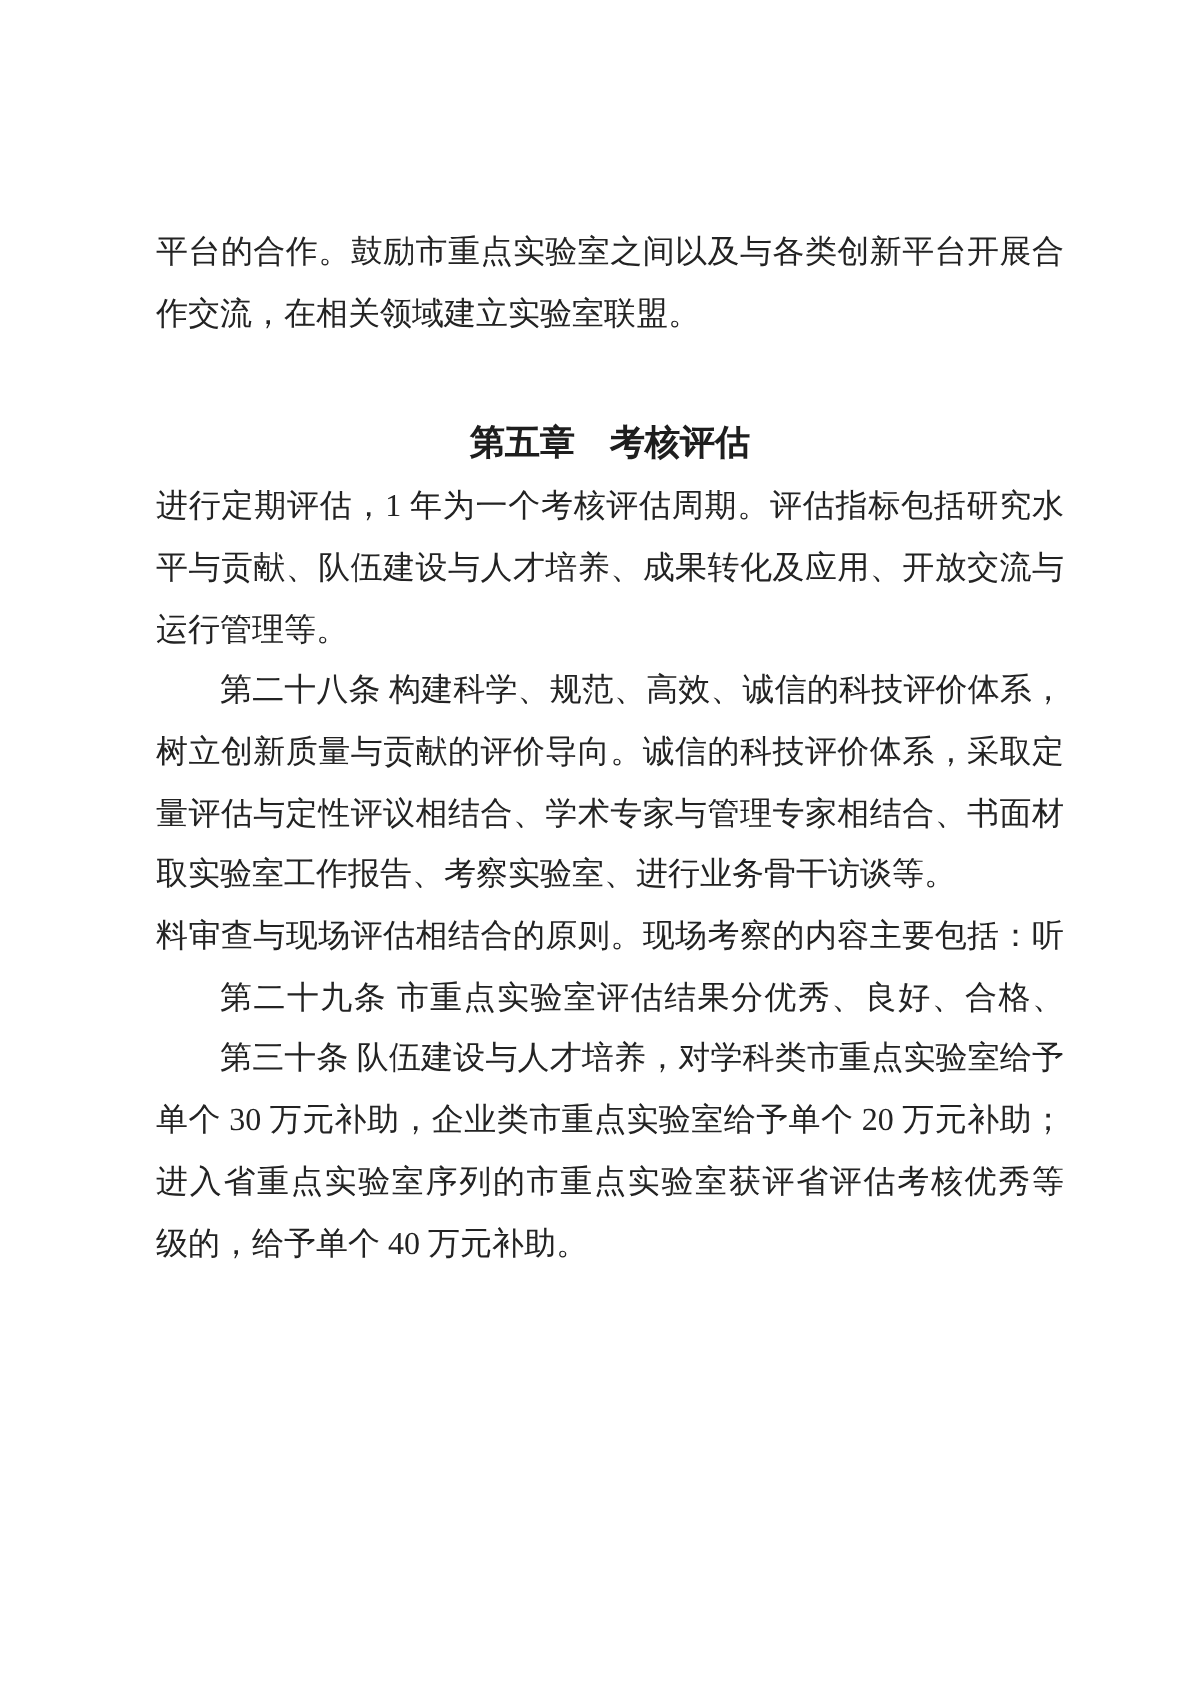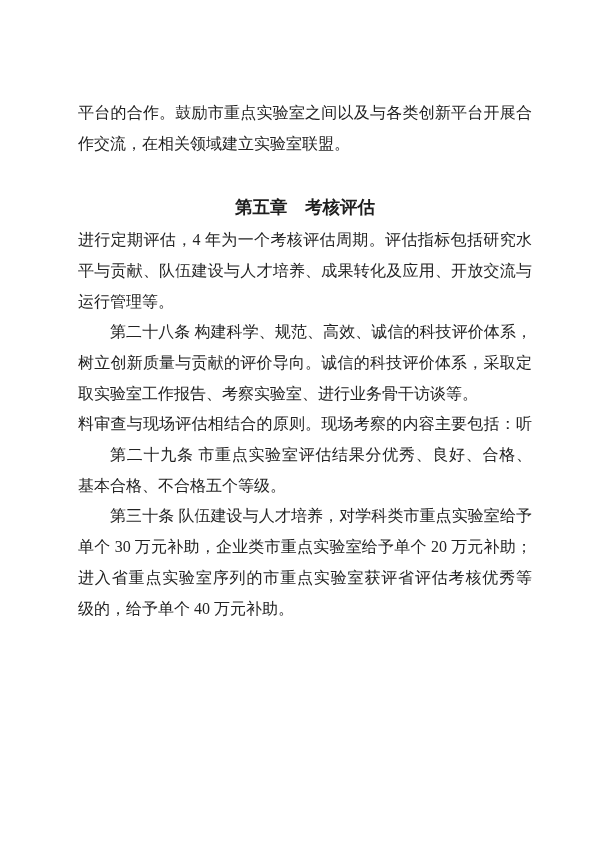--- a/index.html
+++ b/index.html
@@ -11,21 +11,21 @@
     position: relative;
     width: 601px;
     height: 850px;
     background: #ffffff;
     overflow: hidden;
     font-family: "Liberation Serif", "DejaVu Serif", serif;
   }
   .content {
     position: absolute;
     left: 78px;
-    top: 98px;
+    top: 112px;
     width: 454px;
   }
   .para {
     margin: 0;
     padding: 0;
   }
   .line {
     margin: 0;
     padding: 0;
     font-size: 16px;
@@ -62,35 +62,35 @@
   <div class="content">
 
     <div class="para">
       <p class="line">平台的合作。鼓励市重点实验室之间以及与各类创新平台开展合</p>
       <p class="line last">作交流，在相关领域建立实验室联盟。</p>
     </div>
 
     <p class="chapter-heading">第五章　考核评估</p>
 
     <div class="para">
-      <p class="line">进行定期评估，4 年为一个考核评估周期。评估指标包括研究水</p>
+      <p class="line">进行定期评估，1 年为一个考核评估周期。评估指标包括研究水</p>
       <p class="line">平与贡献、队伍建设与人才培养、成果转化及应用、开放交流与</p>
       <p class="line last">运行管理等。</p>
     </div>
 
     <div class="para">
       <p class="line indent">第二十八条 构建科学、规范、高效、诚信的科技评价体系，</p>
       <p class="line">树立创新质量与贡献的评价导向。诚信的科技评价体系，采取定</p>
+      <p class="line">量评估与定性评议相结合、学术专家与管理专家相结合、书面材</p>
       <p class="line last">取实验室工作报告、考察实验室、进行业务骨干访谈等。</p>
       <p class="line">料审查与现场评估相结合的原则。现场考察的内容主要包括：听</p>
     </div>
 
     <div class="para">
       <p class="line indent">第二十九条 市重点实验室评估结果分优秀、良好、合格、</p>
-      <p class="line last">基本合格、不合格五个等级。</p>
     </div>
 
     <div class="para">
       <p class="line indent">第三十条 队伍建设与人才培养，对学科类市重点实验室给予</p>
       <p class="line">单个 30 万元补助，企业类市重点实验室给予单个 20 万元补助；</p>
       <p class="line">进入省重点实验室序列的市重点实验室获评省评估考核优秀等</p>
       <p class="line last">级的，给予单个 40 万元补助。</p>
     </div>
 
 

